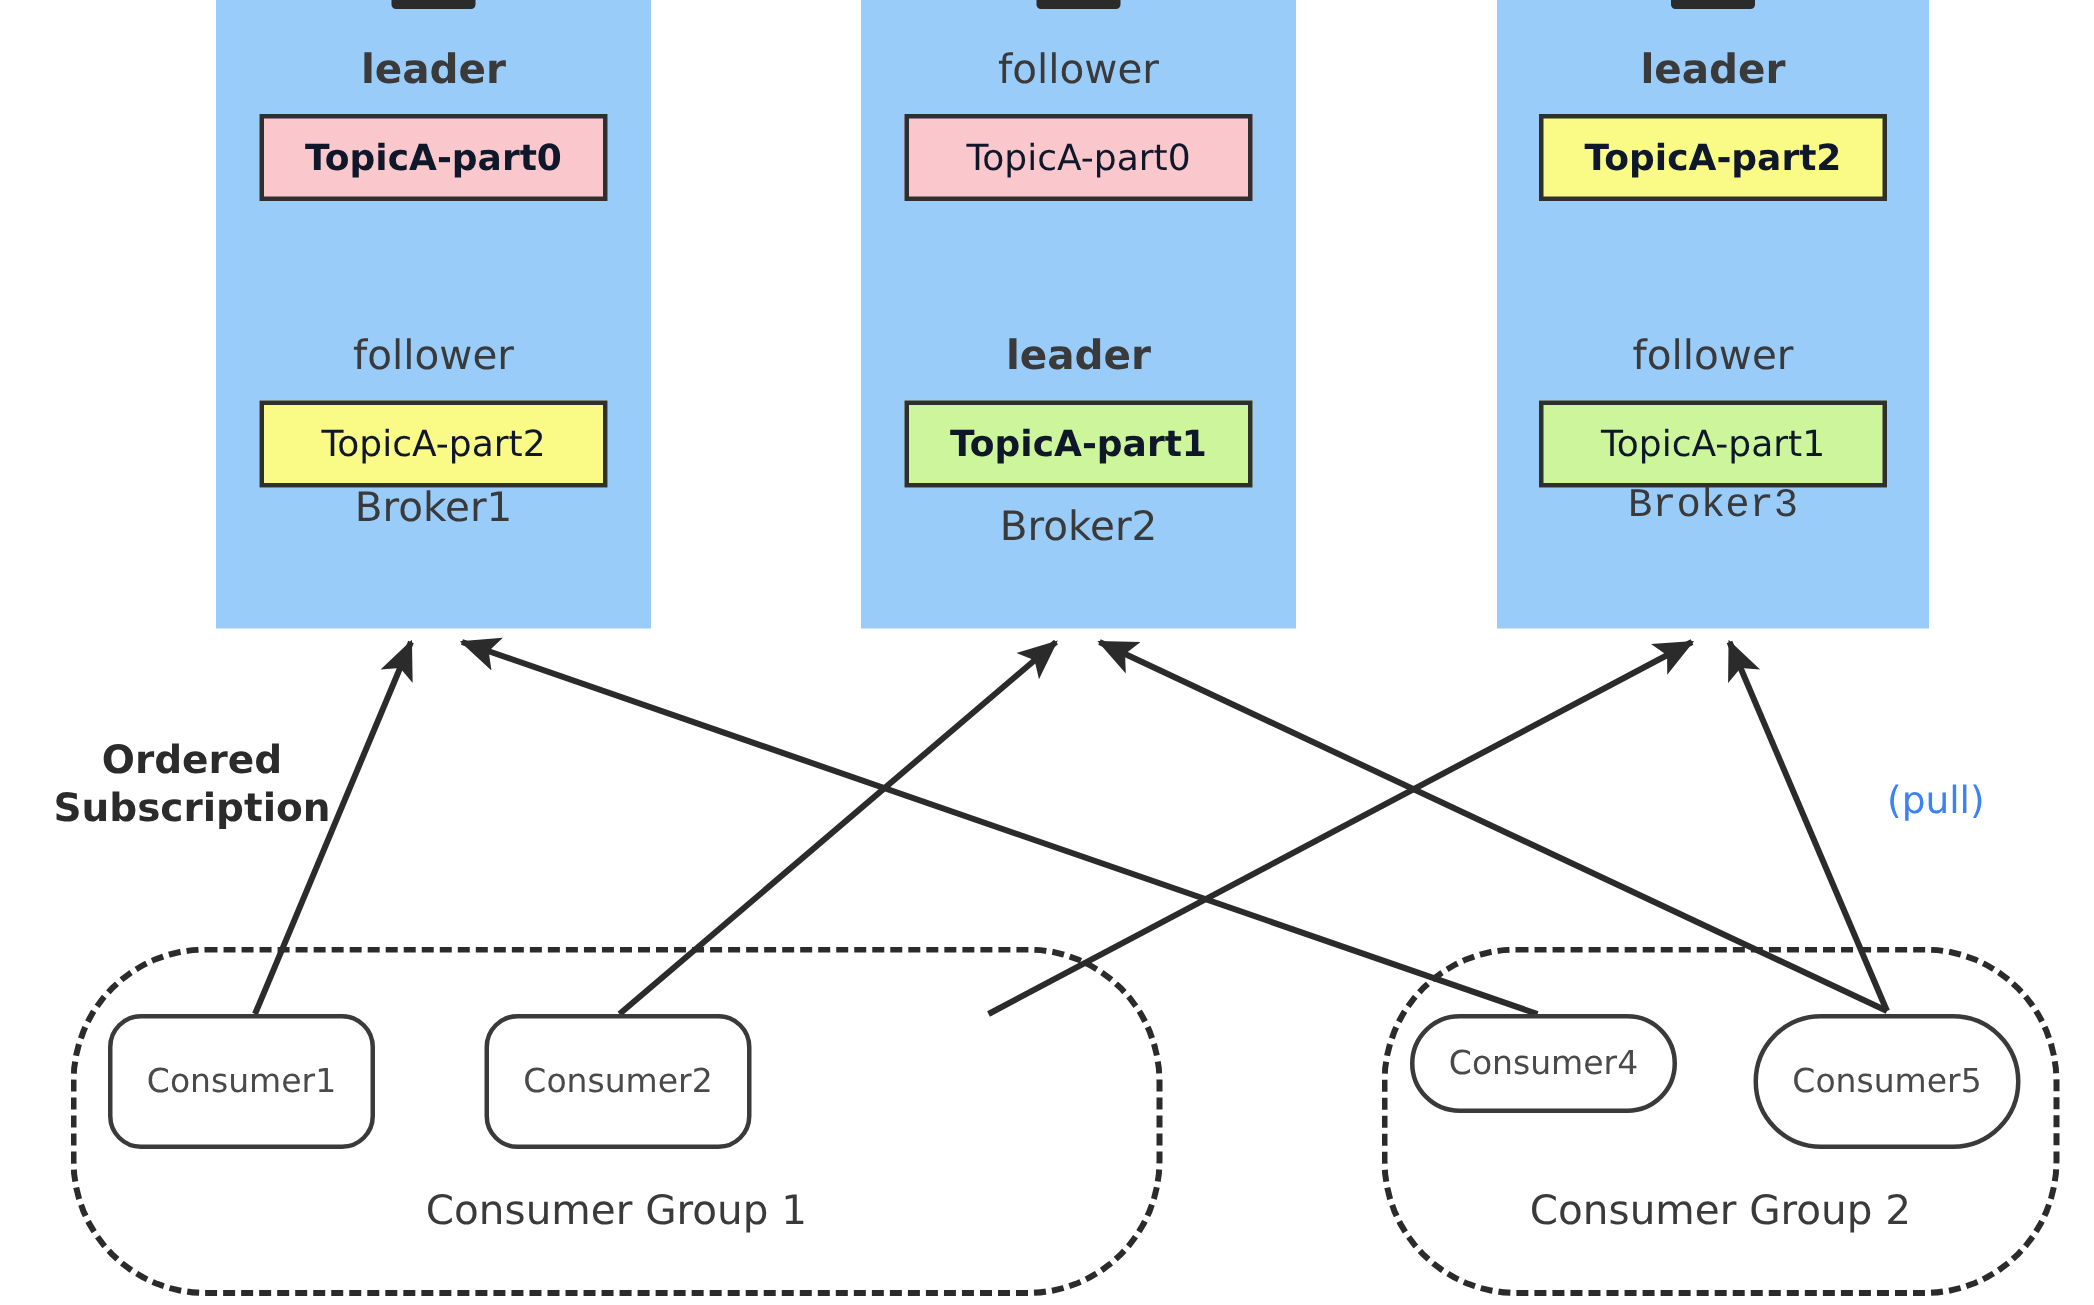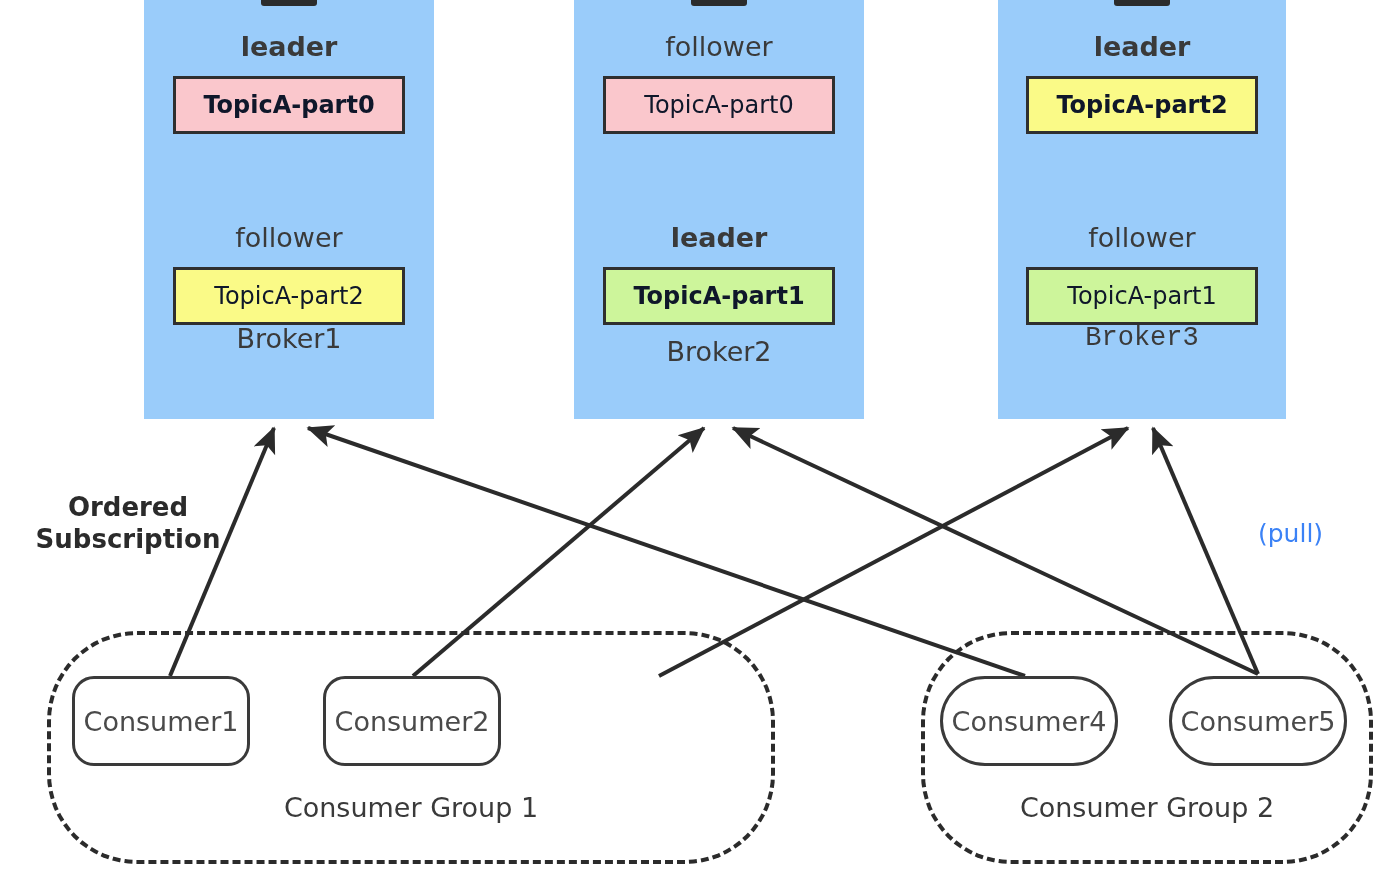--- a/index.html
+++ b/index.html
@@ -104,21 +104,21 @@
   .consumer {
     position: absolute;
     box-sizing: border-box;
     border: 3px solid #3a3a3a;
     border-radius: 22px;
     background: #ffffff;
     display: flex;
     align-items: center;
     justify-content: center;
     color: #4a4a4a;
-    font-size: 27px;
+    font-size: 22px;
     white-space: nowrap;
   }
 
   
   #connectors {
     position: absolute;
     left: 0;
     top: 0;
     width: 1396px;
     height: 870px;
@@ -184,16 +184,16 @@
 
   <div class="group" style="left:47px; top:631px; width:728px; height:233px;"></div>
   <div class="group-label" style="left:47px; top:792px; width:728px;">Consumer Group 1</div>
 
   <div class="consumer" style="left:72px; top:676px; width:178px; height:90px;">Consumer1</div>
   <div class="consumer" style="left:323px; top:676px; width:178px; height:90px;">Consumer2</div>
 
   <div class="group" style="left:921px; top:631px; width:452px; height:233px;"></div>
   <div class="group-label" style="left:921px; top:792px; width:452px;text-align:center;">Consumer Group 2</div>
 
-  <div class="consumer" style="left:940px; top:676px; width:178px; height:90px; border-radius:45px;">Consumer4</div>
+  <div class="consumer" style="left:940px; top:676px; width:178px; height:66px; border-radius:45px;">Consumer4</div>
   <div class="consumer" style="left:1169px; top:676px; width:178px; height:90px; border-radius:45px;">Consumer5</div>
 
 </div>
 
 </body></html>

